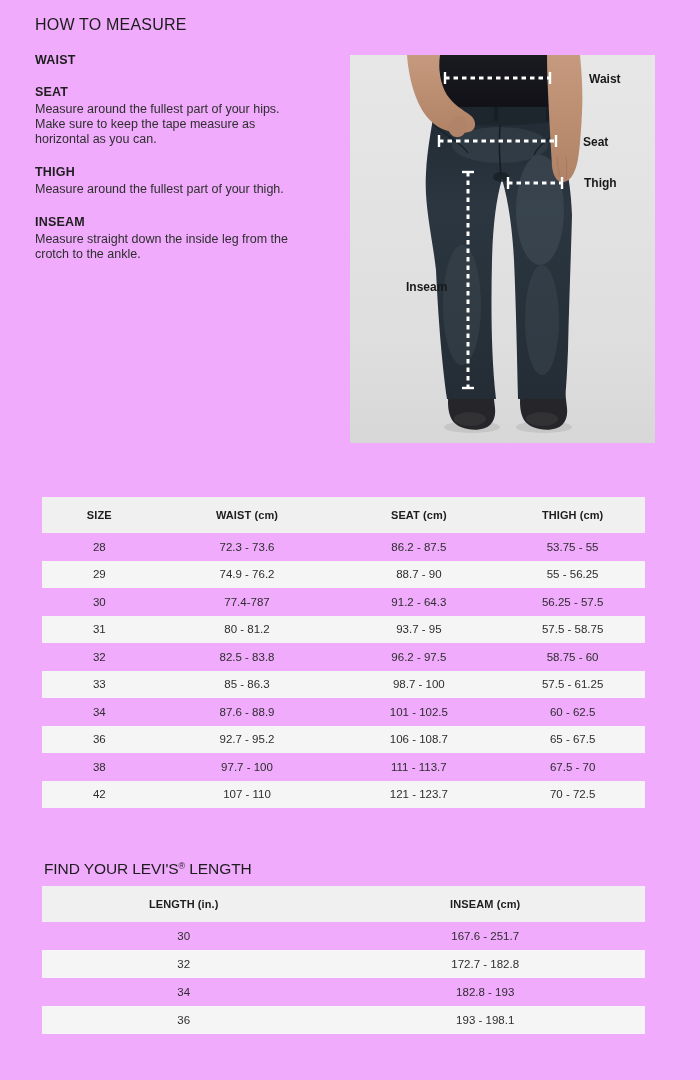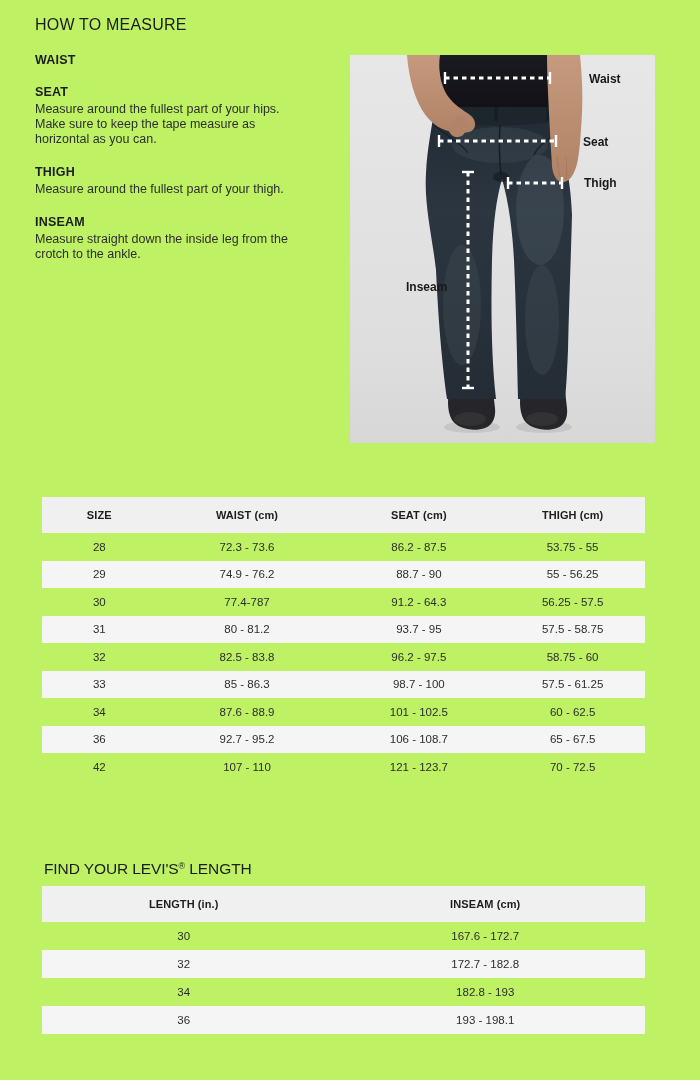--- a/index.html
+++ b/index.html
@@ -3,21 +3,21 @@
 <meta charset="utf-8">
 <style>
   * { box-sizing: border-box; }
   html, body { margin: 0; padding: 0; }
   body {
     width: 700px; height: 1080px;
     background: #ffffff;
     font-family: "Liberation Sans", sans-serif;
     color: #222;
   }
-  .page { position: relative; width: 700px; height: 1080px; background: #bef264; overflow: hidden; padding-left: 8px; }
+  .page { position: relative; width: 700px; height: 1080px; background: #f0abfc; overflow: hidden; padding-left: 8px; }
 
   .page-title {
     position: absolute; left: 35px; top: 16px; margin: 0;
     font-size: 16px; font-weight: 500; letter-spacing: 0.2px; color: #1c1c1c;
   }
 
   .instructions { position: absolute; left: 35px; top: 53px; width: 300px; }
   .measure-section { margin: 0 0 18px 0; }
   .measure-section h3 {
     margin: 0 0 3px 0; font-size: 12.5px; font-weight: 700;
@@ -272,20 +272,26 @@
           <td>101 - 102.5</td>
           <td>60 - 62.5</td>
         </tr>
         <tr>
           <td>36</td>
           <td>92.7 - 95.2</td>
           <td>106 - 108.7</td>
           <td>65 - 67.5</td>
         </tr>
         <tr>
+          <td>38</td>
+          <td>97.7 - 100</td>
+          <td>111 - 113.7</td>
+          <td>67.5 - 70</td>
+        </tr>
+        <tr>
           <td>42</td>
           <td>107 - 110</td>
           <td>121 - 123.7</td>
           <td>70 - 72.5</td>
         </tr>
       </tbody>
   </table>
 
   <h2 class="table-title" id="length-table-title"><span>FIND YOUR LEVI'S</span><span class="reg">®</span><span> LENGTH</span></h2>
 
@@ -296,21 +302,21 @@
       </colgroup>
     <thead>
       <tr>
           <th>LENGTH (in.)</th>
           <th>INSEAM (cm)</th>
         </tr>
     </thead>
     <tbody>
         <tr>
           <td>30</td>
-          <td>167.6 - 172.7</td>
+          <td>167.6 - 251.7</td>
         </tr>
         <tr>
           <td>32</td>
           <td>172.7 - 182.8</td>
         </tr>
         <tr>
           <td>34</td>
           <td>182.8 - 193</td>
         </tr>
         <tr>

